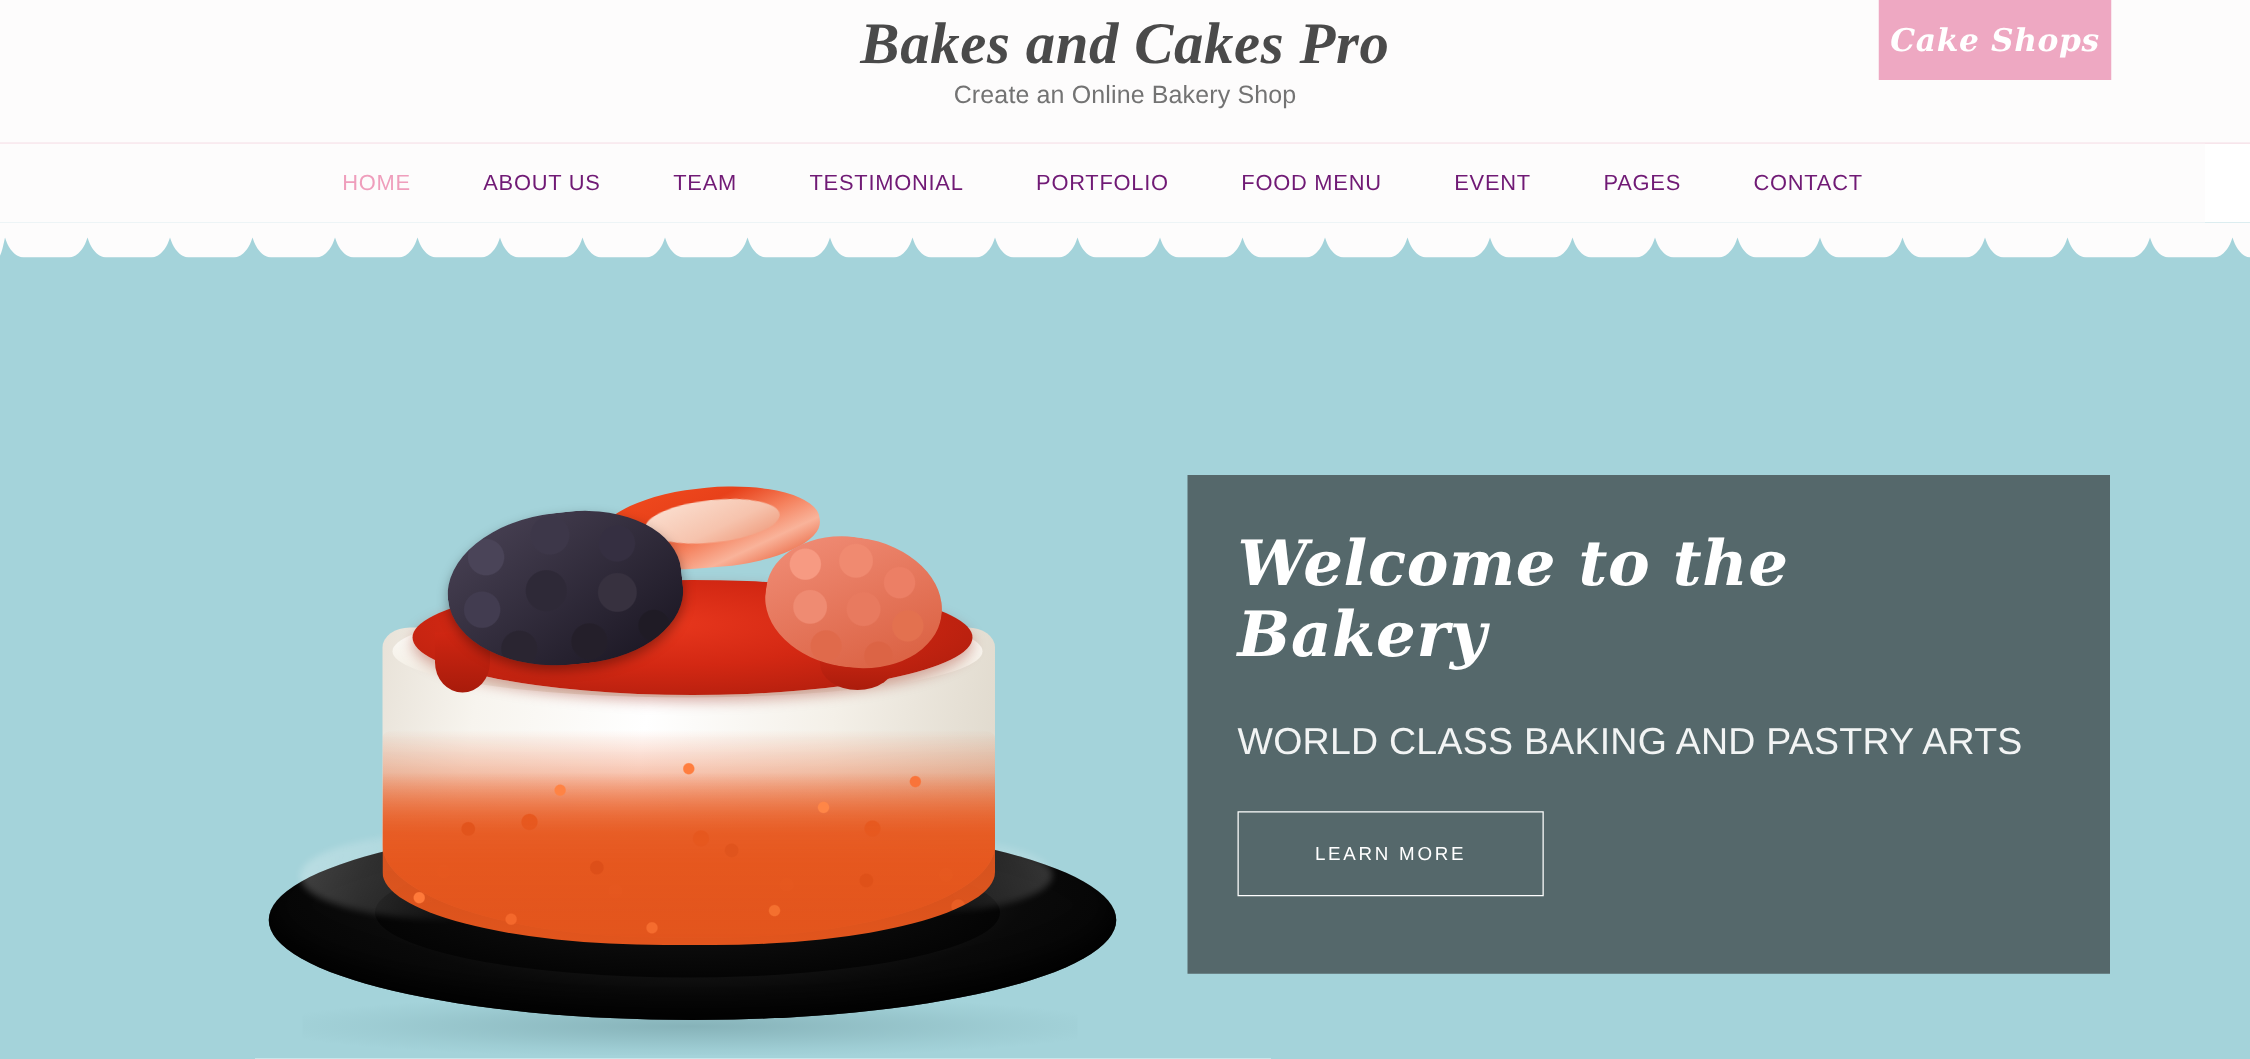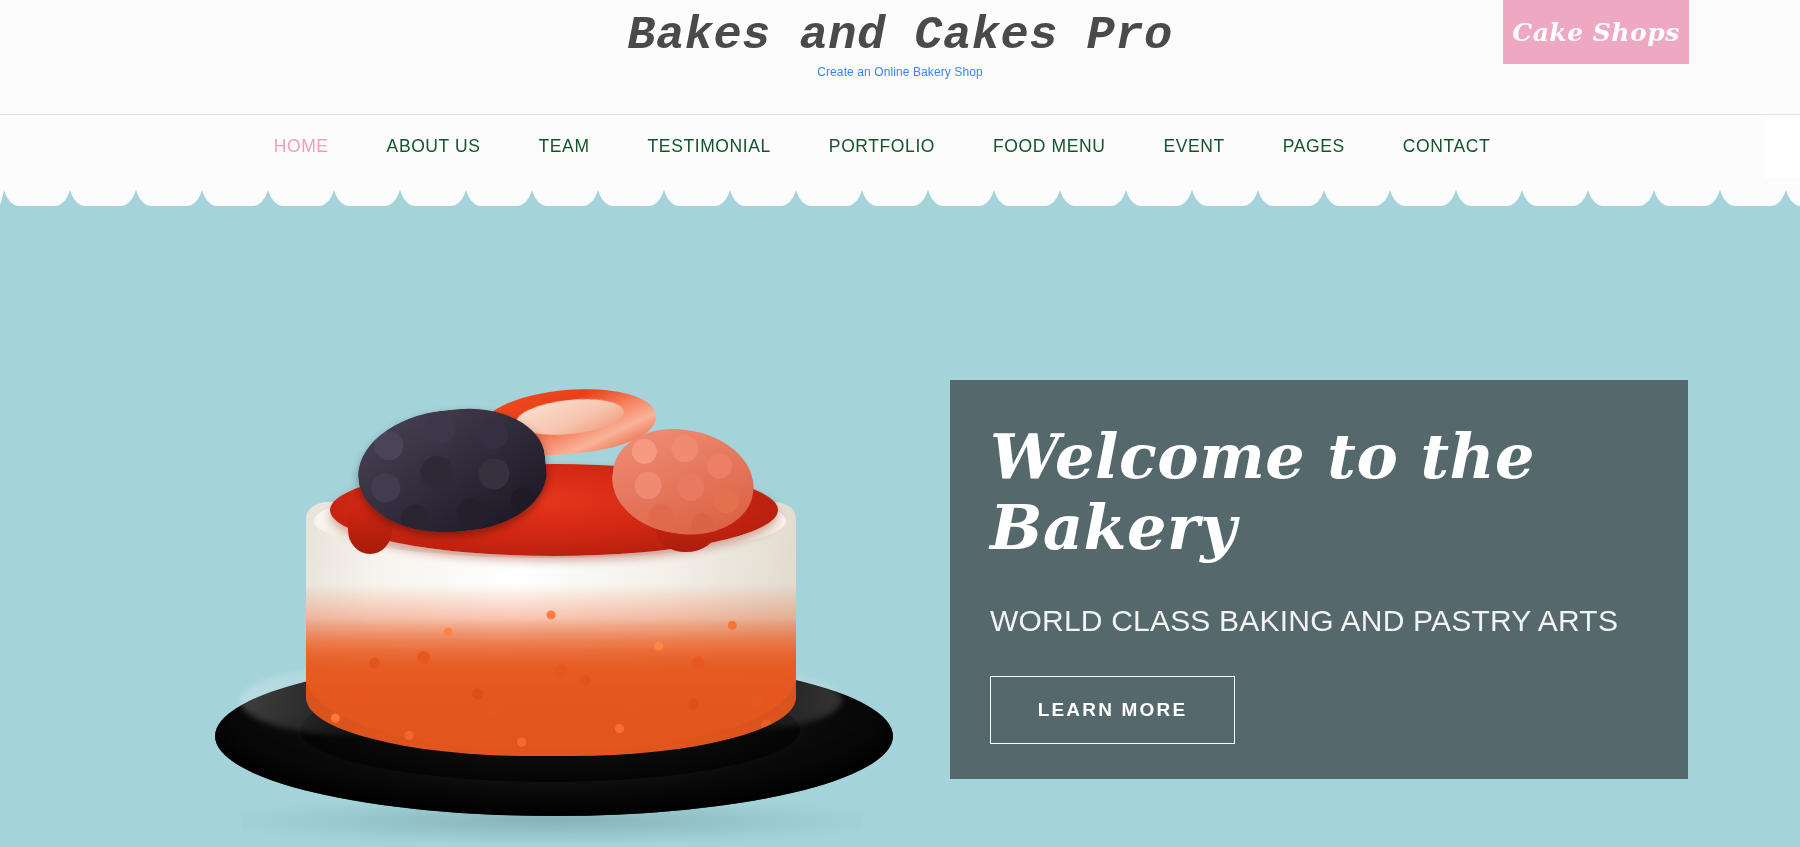--- a/index.html
+++ b/index.html
@@ -31,36 +31,36 @@
 
   .brand-block {
     position: absolute;
     left: 0;
     right: 0;
     top: 8px;
     text-align: center;
   }
 
   .site-title {
-    font-family: Liberation Mono, monospace;
+    font-family: Liberation Serif, serif;
     font-style: italic;
     font-weight: 700;
     font-size: 47px;
     line-height: 1.18;
     letter-spacing: 0.5px;
     color: #4a4a4a;
     white-space: nowrap;
   }
 
   .site-tagline {
     margin-top: 2px;
     font-family: "Liberation Sans", sans-serif;
-    font-size: 12px;
+    font-size: 20px;
     font-weight: 400;
-    color: #3b82f6;
+    color: #737373;
     letter-spacing: 0.1px;
   }
 
   .shop-button {
     position: absolute;
     left: 1503px;
     top: 0;
     width: 186px;
     height: 64px;
     background: #eea8c2;
@@ -97,21 +97,21 @@
   .nav-list {
     display: flex;
     align-items: center;
     list-style: none;
   }
 
   .nav-item {
     font-size: 17.5px;
     font-weight: 400;
     letter-spacing: 0.6px;
-    color: #14532d;
+    color: #701a75;
     padding: 0 29px;
     cursor: pointer;
     white-space: nowrap;
     text-decoration: none;
   }
 
   .nav-item.active { color: #ef9ebc; }
 
   
   .scallop {
@@ -380,21 +380,21 @@
     width: 738px;
     height: 399px;
     background: #55686b;
     padding: 42px 0 0 40px;
   }
 
   .welcome-title {
     font-family: "DejaVu Serif", "Liberation Serif", serif;
     font-style: italic;
     font-weight: 700;
-    font-size: 62px;
+    font-size: 50px;
     line-height: 1.14;
     color: #ffffff;
     letter-spacing: 0.5px;
     max-width: 560px;
   }
 
   .welcome-sub {
     margin-top: 41px;
     font-family: "Liberation Sans", sans-serif;
     font-size: 30px;
@@ -408,22 +408,22 @@
     margin-top: 38px;
     display: inline-flex;
     align-items: center;
     justify-content: center;
     width: 245px;
     height: 68px;
     border: 1px solid #ffffff;
     background: transparent;
     color: #ffffff;
     font-family: "Liberation Sans", sans-serif;
-    font-size: 19px;
-    font-weight: 700;
+    font-size: 15px;
+    font-weight: 400;
     letter-spacing: 2.2px;
     cursor: pointer;
   }
 </style>
 </head>
 <body>
 
 <div class="page">
 
   <header class="header">

